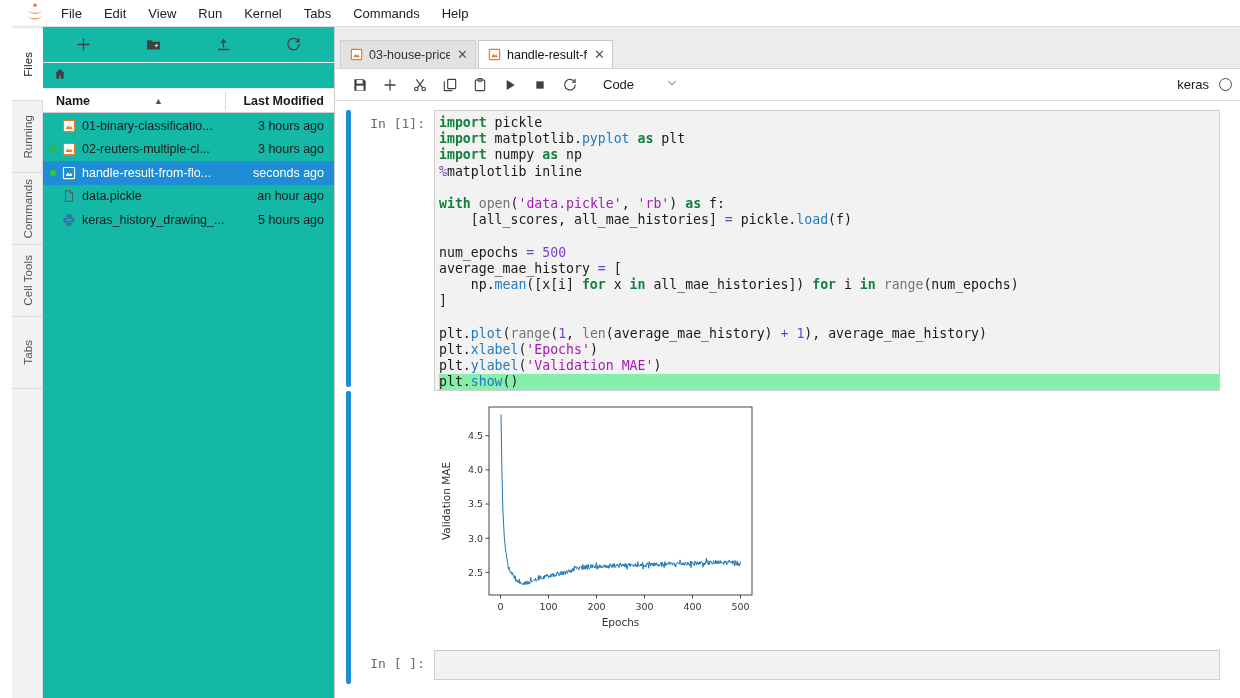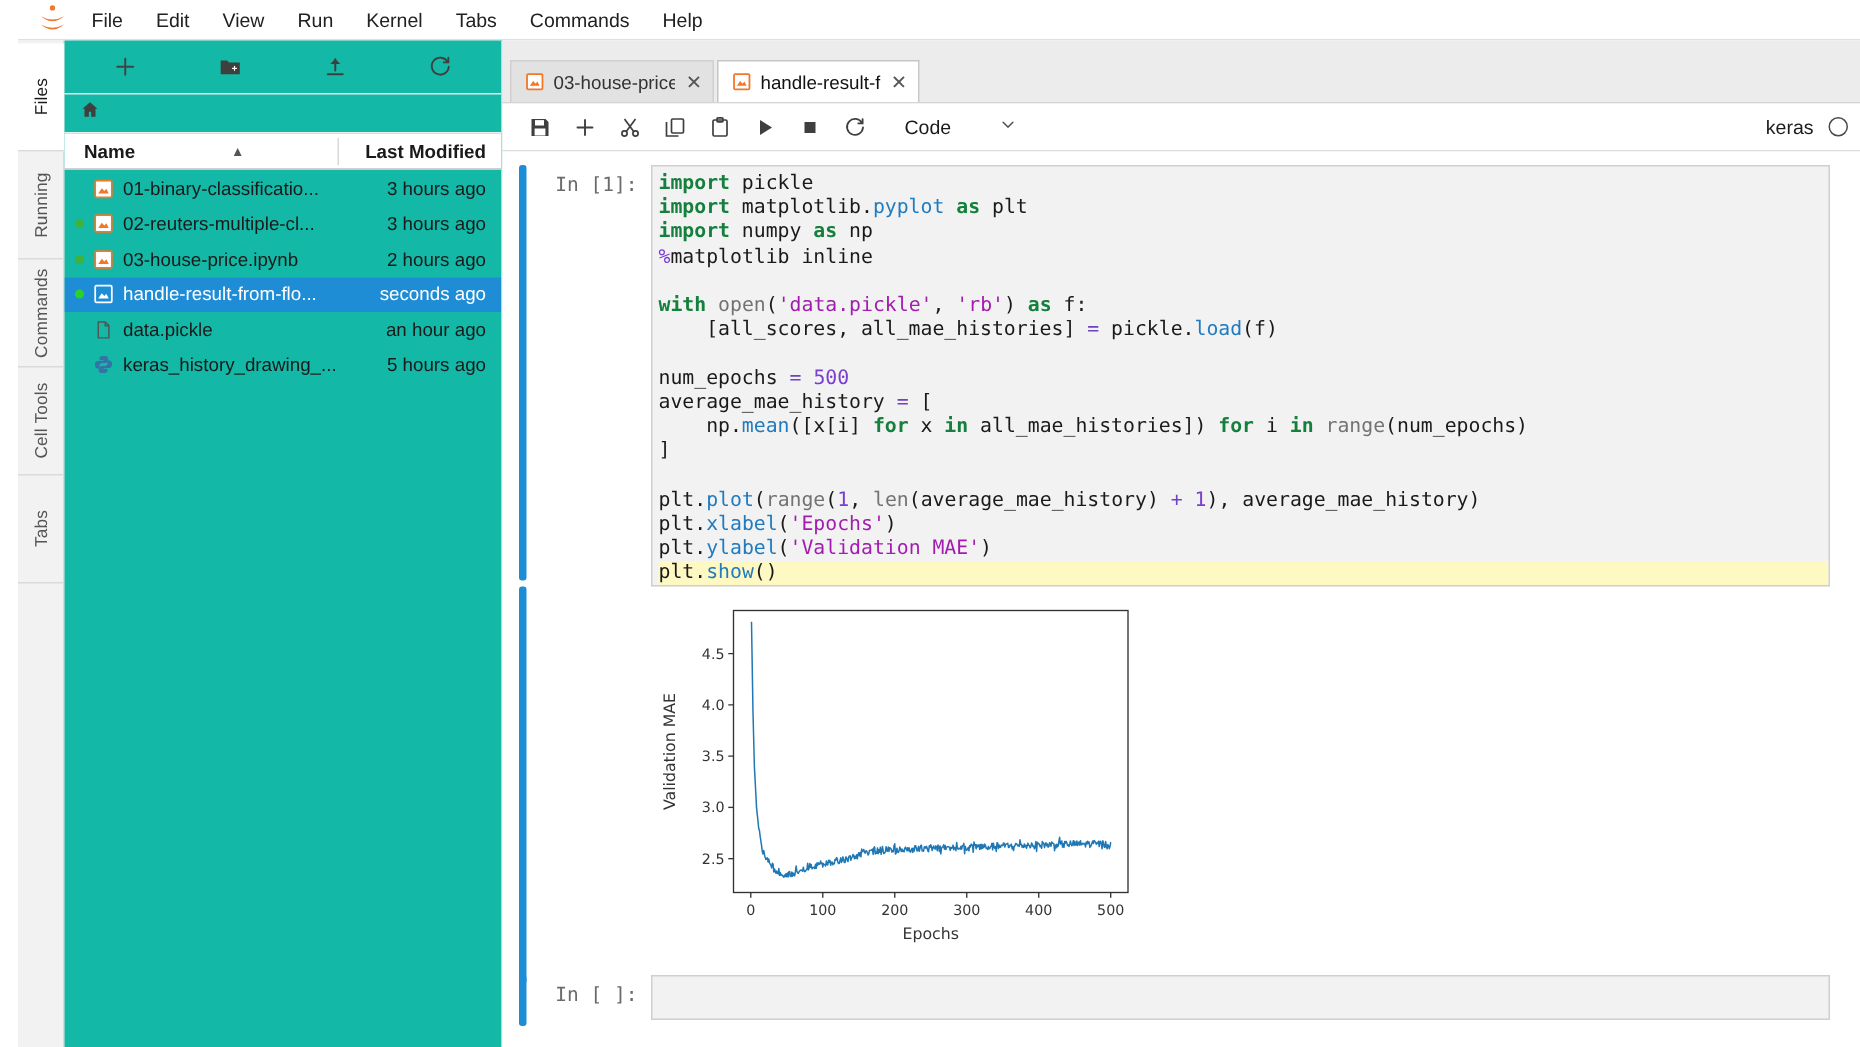--- a/index.html
+++ b/index.html
@@ -184,21 +184,21 @@
     background: #f2f2f2;
     border: 1px solid #cfcfcf;
     padding: 4px 0 4px 4px;
     font-family: "DejaVu Sans Mono", monospace;
     font-size: 13.2px; line-height: 16.2px;
     color: #1a1a1a;
     white-space: pre;
     overflow: hidden;
   }
   .editor .ln { min-height: 16.2px; }
-  .editor .ln.cursorline { background: #fef9c3; }
+  .editor .ln.cursorline { background: #86efac; }
   .k  { color: #15803d; font-weight: 700; }
   .s  { color: #a21caf; }                      
   .n  { color: #7a3fd0; }                      
   .f  { color: #207bbf; }                      
   .bi { color: #737373; }                      
   .op { color: #6f42c1; }
   .pl { color: #1a1a1a; }
 
   .outcell { display: flex; margin-top: 6px; }
   .empty-editor {
@@ -321,33 +321,20 @@
           <div class="fb-icon">
             <svg width="14" height="14" viewBox="0 0 24 24">
               <rect x="2.5" y="2.5" width="19" height="19" rx="1.5" fill="#ffffff" stroke="#f37726" stroke-width="2"></rect>
               <path d="M6 17l4-6 3 3.4 2.2-2.8L18 17z" fill="#f37726"></path>
             </svg>
           </div>
           <div class="fb-name">02-reuters-multiple-cl...</div>
           <div class="fb-mod">3 hours ago</div>
         </div>
 
-        <div class="fb-row">
-          <div class="fb-dot">
-              <i></i>
-            </div>
-          <div class="fb-icon">
-            <svg width="14" height="14" viewBox="0 0 24 24">
-              <rect x="2.5" y="2.5" width="19" height="19" rx="1.5" fill="#ffffff" stroke="#f37726" stroke-width="2"></rect>
-              <path d="M6 17l4-6 3 3.4 2.2-2.8L18 17z" fill="#f37726"></path>
-            </svg>
-          </div>
-          <div class="fb-name">03-house-price.ipynb</div>
-          <div class="fb-mod">2 hours ago</div>
-        </div>
 
         <div class="fb-row selected">
           <div class="fb-dot">
               <i></i>
             </div>
           <div class="fb-icon">
             <svg width="14" height="14" viewBox="0 0 24 24">
               <rect x="2.5" y="2.5" width="19" height="19" rx="1.5" fill="#1f8dd6" stroke="#ffffff" stroke-width="2"></rect>
               <path d="M6 17l4-6 3 3.4 2.2-2.8L18 17z" fill="#ffffff"></path>
             </svg>

